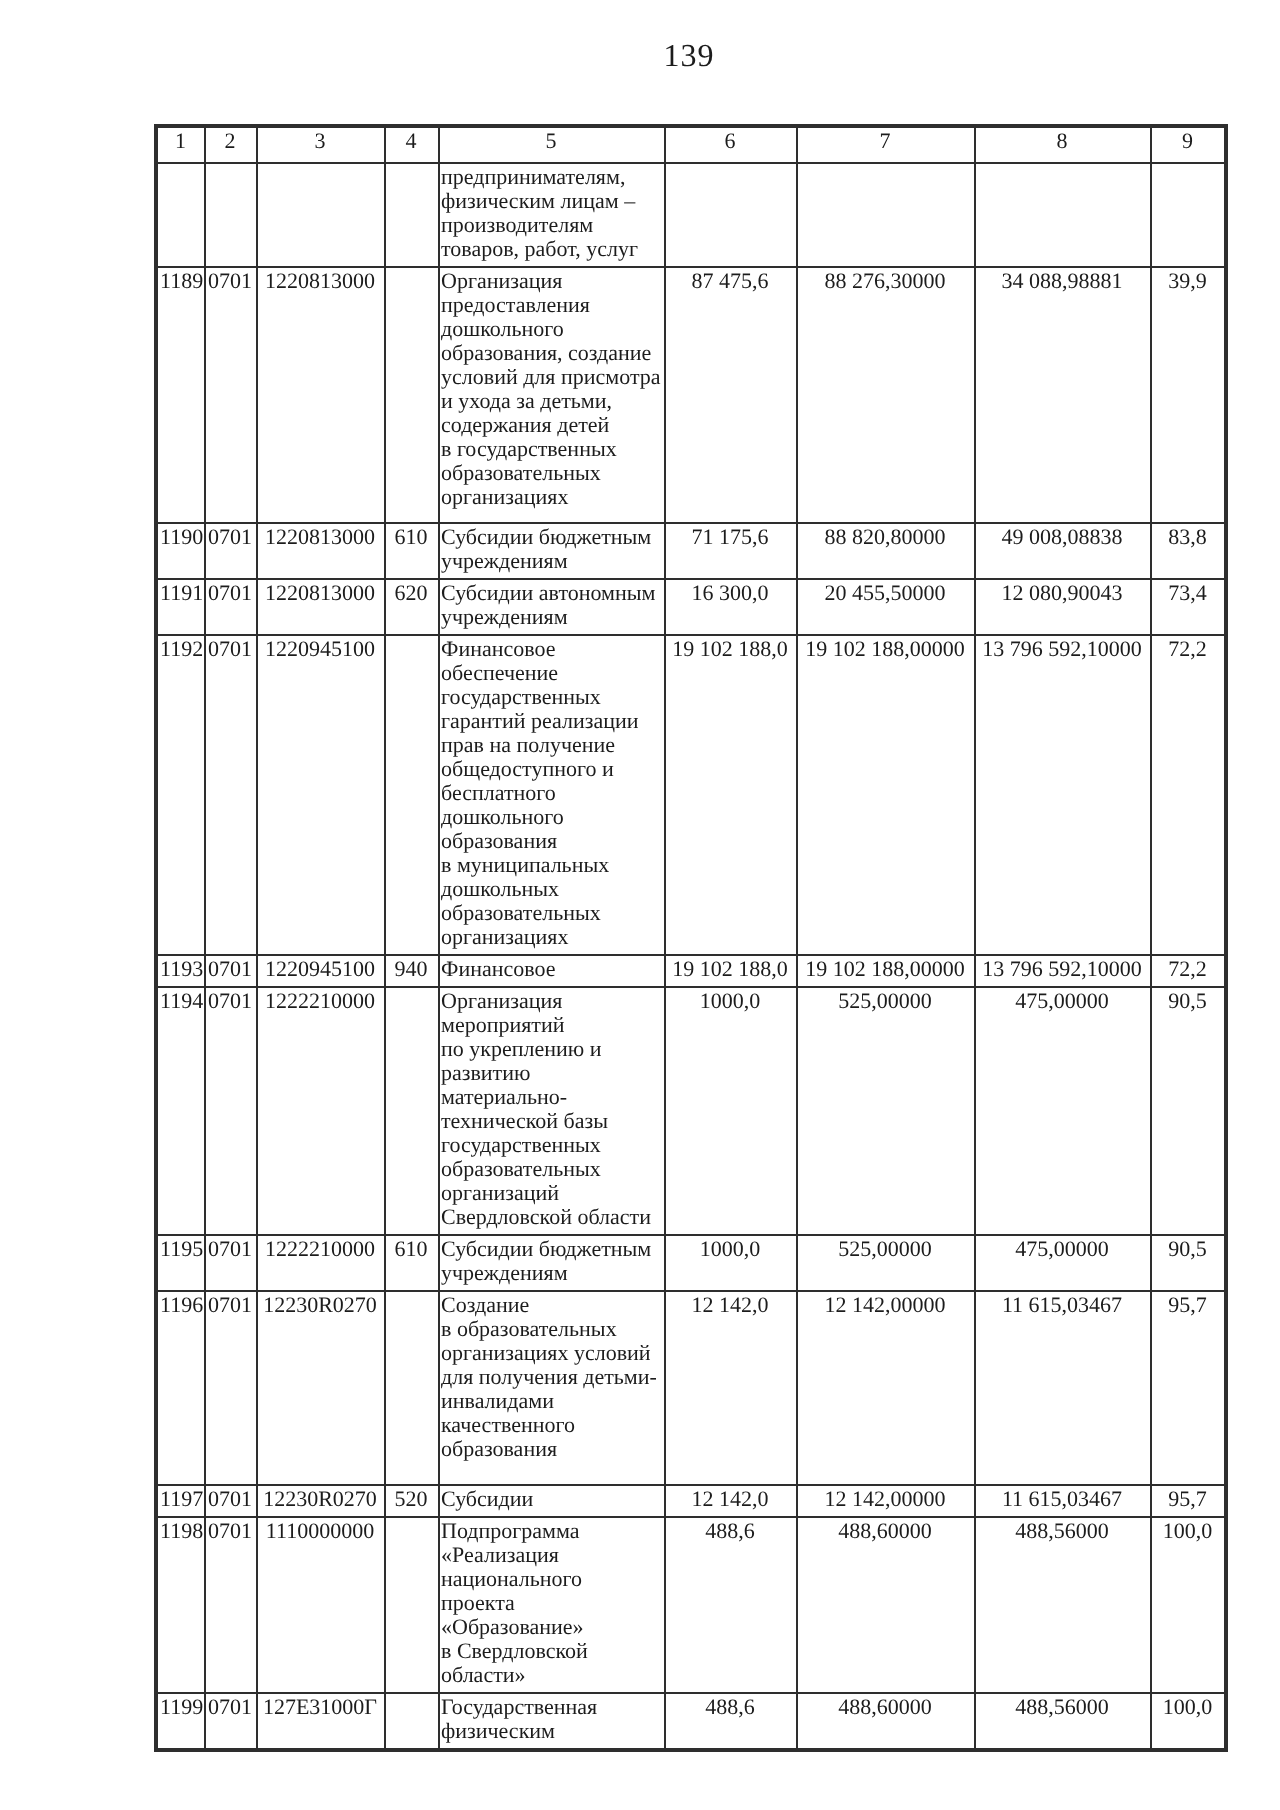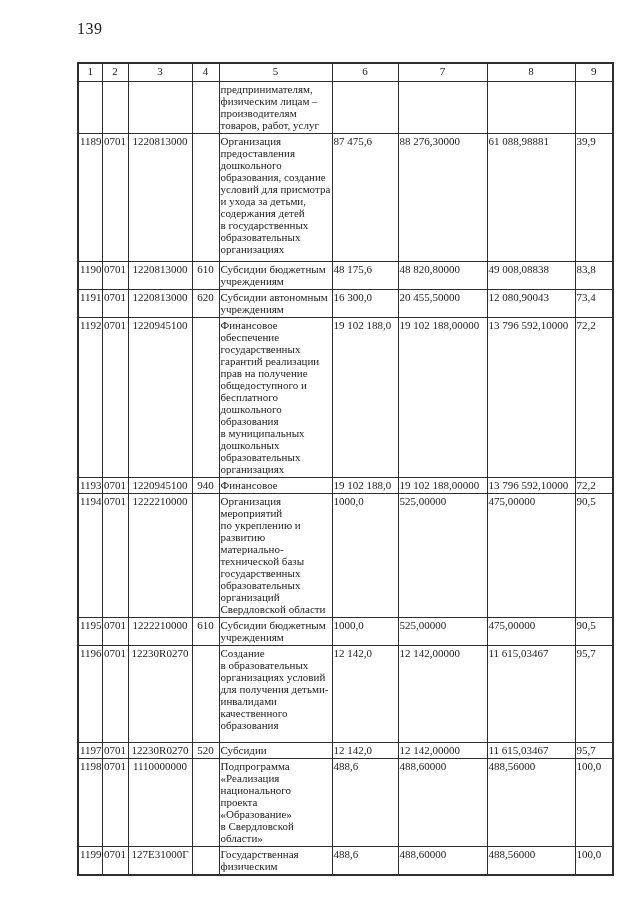--- a/index.html
+++ b/index.html
@@ -12,21 +12,21 @@
     height: 905px;
     position: relative;
     font-family: "Liberation Serif", "DejaVu Serif", serif;
     color: #1c1c1c;
   }
   .page-number {
     position: absolute;
     left: 77px;
     width: 535px;
     top: 20px;
-    text-align: left;
+    text-align: center;
     font-size: 16px;
     letter-spacing: 0.5px;
   }
   table.budget {
     position: absolute;
     left: 77px;
     top: 62px;
     width: 535px;
     border-collapse: collapse;
     table-layout: fixed;
@@ -53,21 +53,21 @@
     padding-left: 0;
     padding-right: 0;
   }
   td.c-name {
     text-align: left;
     white-space: pre-line;
     padding-left: 3px;
     padding-right: 2px;
   }
   td.c-val {
-    text-align: left;
+    text-align: center;
     white-space: nowrap;
     padding-left: 0;
     padding-right: 0;
   }
   tbody tr:nth-child(1)  { height: 50px; }
   tbody tr:nth-child(2)  { height: 128px; }
   tbody tr:nth-child(3)  { height: 28px; }
   tbody tr:nth-child(4)  { height: 28px; }
   tbody tr:nth-child(5)  { height: 154px; }
   tbody tr:nth-child(6)  { height: 16px; }
@@ -133,32 +133,32 @@
 дошкольного
 образования, создание
 условий для присмотра
 и ухода за детьми,
 содержания детей
 в государственных
 образовательных
 организациях</td>
       <td class="c-val">87 475,6</td>
       <td class="c-val">88 276,30000</td>
-      <td class="c-val">61 088,98881</td>
+      <td class="c-val">34 088,98881</td>
       <td class="c-val">39,9</td>
     </tr>
     <tr>
       <td class="c-num">1190.</td>
       <td class="c-num">0701</td>
       <td class="c-num">1220813000</td>
       <td class="c-num">610</td>
       <td class="c-name">Субсидии бюджетным
 учреждениям</td>
-      <td class="c-val">48 175,6</td>
-      <td class="c-val">48 820,80000</td>
+      <td class="c-val">71 175,6</td>
+      <td class="c-val">88 820,80000</td>
       <td class="c-val">49 008,08838</td>
       <td class="c-val">83,8</td>
     </tr>
     <tr>
       <td class="c-num">1191.</td>
       <td class="c-num">0701</td>
       <td class="c-num">1220813000</td>
       <td class="c-num">620</td>
       <td class="c-name">Субсидии автономным
 учреждениям</td>

